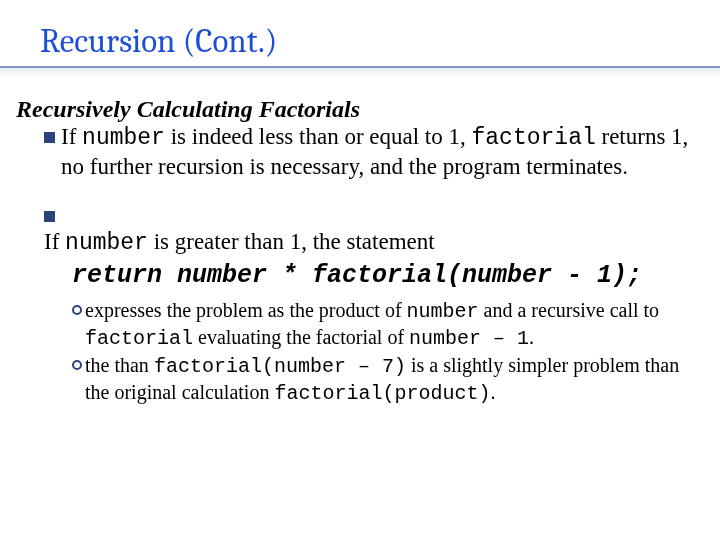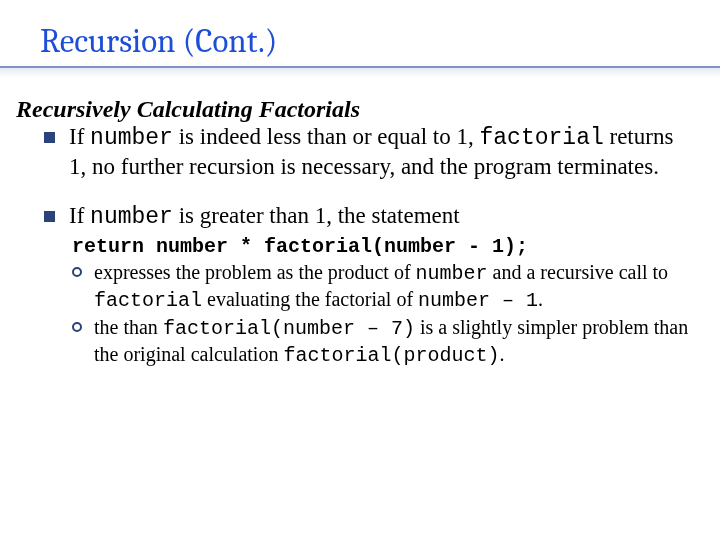--- a/index.html
+++ b/index.html
@@ -38,51 +38,52 @@
   }
   .subhead {
     font-style: italic;
     font-weight: bold;
     font-size: 24px;
     margin-left: -28px;
   }
   .bullet {
     display: flex;
     align-items: flex-start;
-    gap: 14px;
+    gap: 6px;
     margin-bottom: 20px;
   }
   .bullet-mark {
     width: 11px;
     height: 11px;
     background: #2a437a;
     flex: 0 0 auto;
     margin-top: 9px;
   }
   .bullet-body {
     font-size: 23px;
     line-height: 1.25;
   }
   .code {
     font-family: "Courier New", Courier, monospace;
   }
   .codeline {
     font-family: "Courier New", Courier, monospace;
     font-weight: bold;
-    font-size: 20px;
+    font-size: 25px;
     margin-left: 28px;
-    margin-bottom: 2px;
+    margin-bottom: 8px;
+    font-style: italic;
   }
   .sub-list {
     margin-left: 28px;
   }
   .sub-item {
     display: flex;
     align-items: flex-start;
-    gap: 12px;
+    gap: 3px;
     margin-bottom: 2px;
   }
   .sub-mark {
     width: 10px;
     height: 10px;
     border: 2px solid #2a437a;
     border-radius: 50%;
     flex: 0 0 auto;
     margin-top: 7px;
     background: #fff;
@@ -107,21 +108,21 @@
 
   <div class="subhead">Recursively Calculating Factorials</div>
 
   <div class="bullet">
     <div class="bullet-mark"></div>
     <div class="bullet-body">
       <span>If </span><span class="code">number</span><span> is indeed less than or equal to 1, </span><span class="code">factorial</span><span> returns 1, no further recursion is necessary, and the program terminates.</span>
     </div>
   </div>
 
-  <div class="bullet" style="margin-bottom:4px;">
+  <div class="bullet" style="margin-bottom:4px;flex-direction:column;">
     <div class="bullet-mark"></div>
     <div class="bullet-body">
       <span>If </span><span class="code">number</span><span> is greater than 1, the statement</span>
     </div>
   </div>
 
   <div class="codeline">return number * factorial(number - 1);</div>
 
   <div class="sub-list">
 

